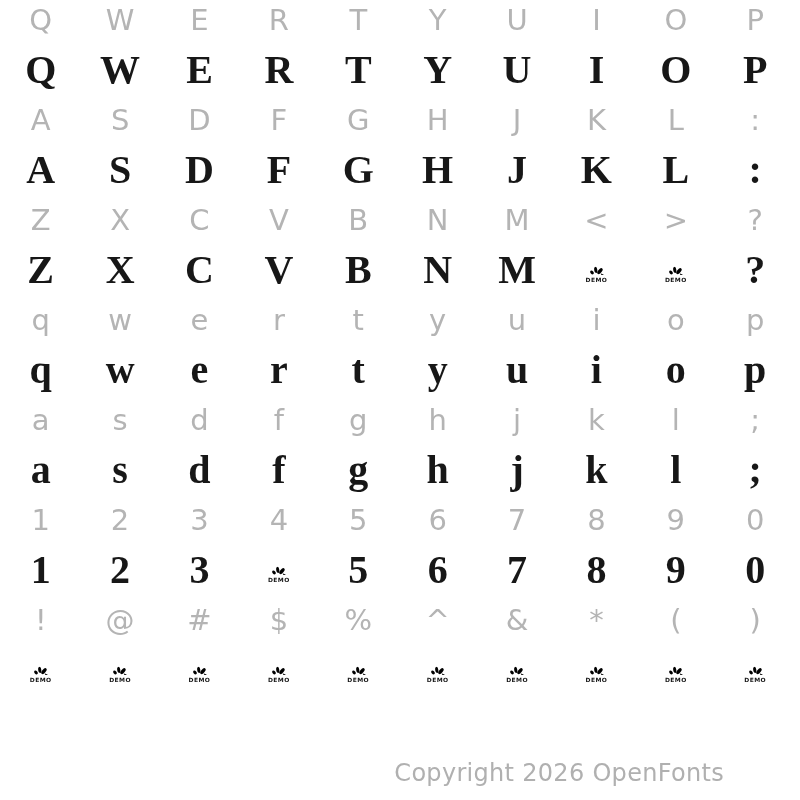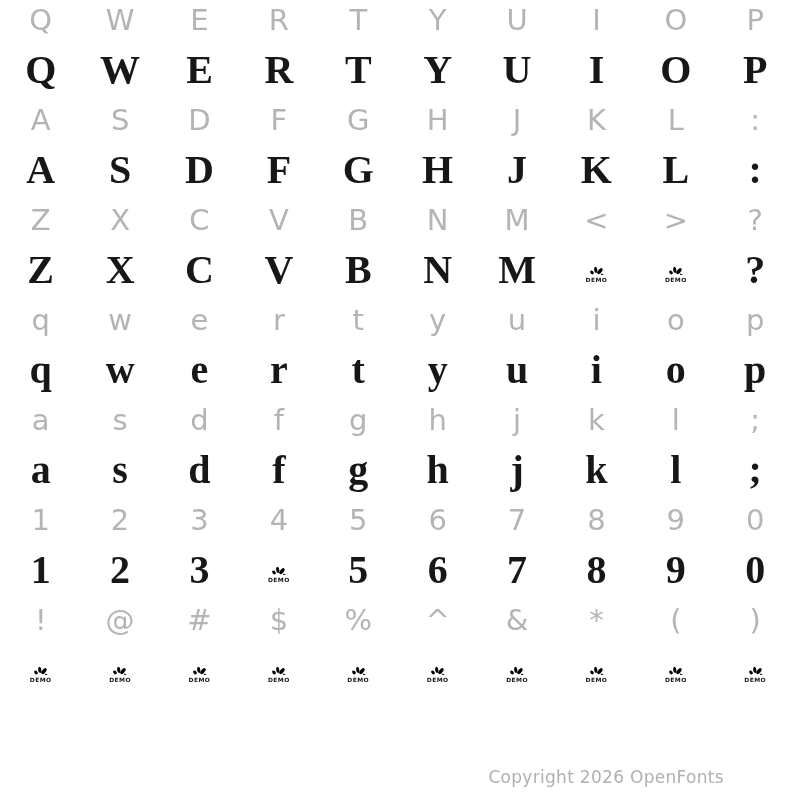--- a/index.html
+++ b/index.html
@@ -61,21 +61,21 @@
     letter-spacing: 0.4px;
     line-height: 7px;
     color: var(--black, #171717);
     transform: scaleY(0.95);
   }
   #copyright {
     position: absolute;
     right: 76px;
     bottom: 13px;
     font-family: "DejaVu Sans", sans-serif;
-    font-size: 17px;
+    font-size: 24px;
     color: var(--copy, #b0b0b0);
     letter-spacing: 0.3px;
   }
 </style>
 </head>
 <body style="--bg: #ffffff; --black: #171717; --gray: #b4b4b4; --copy: #b0b0b0;">
 
 <div id="specimen">
 
   <div>

